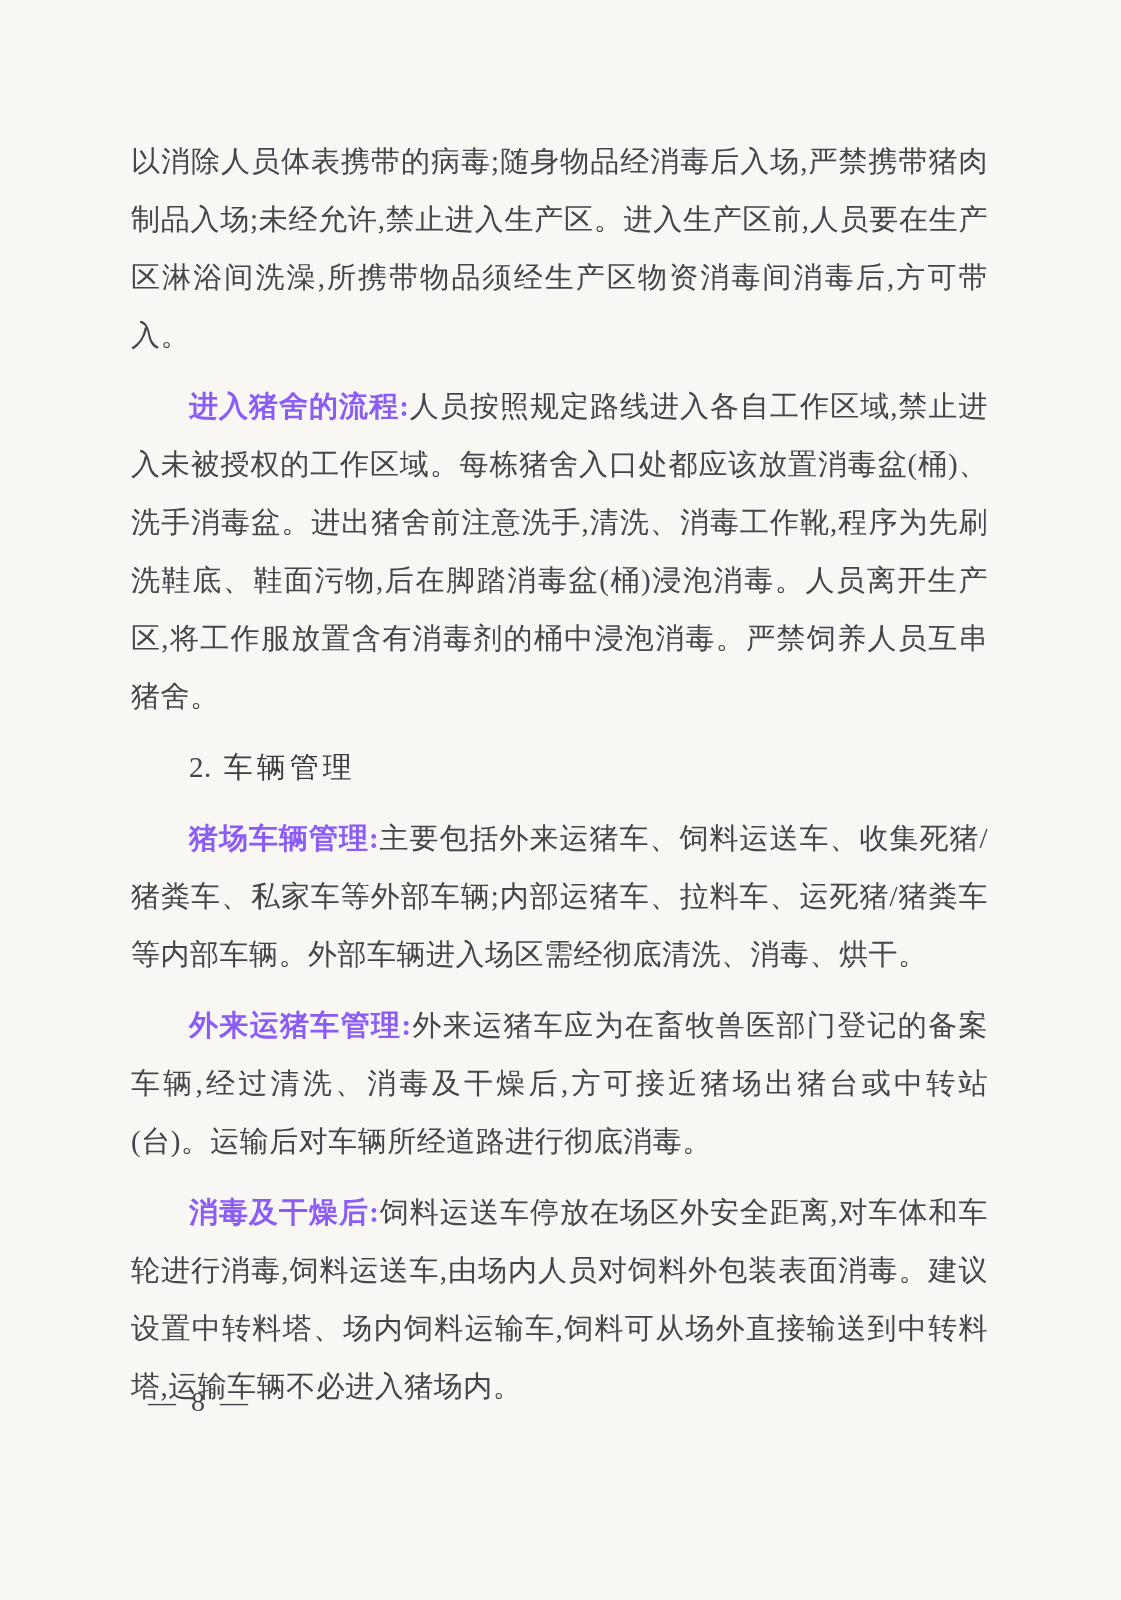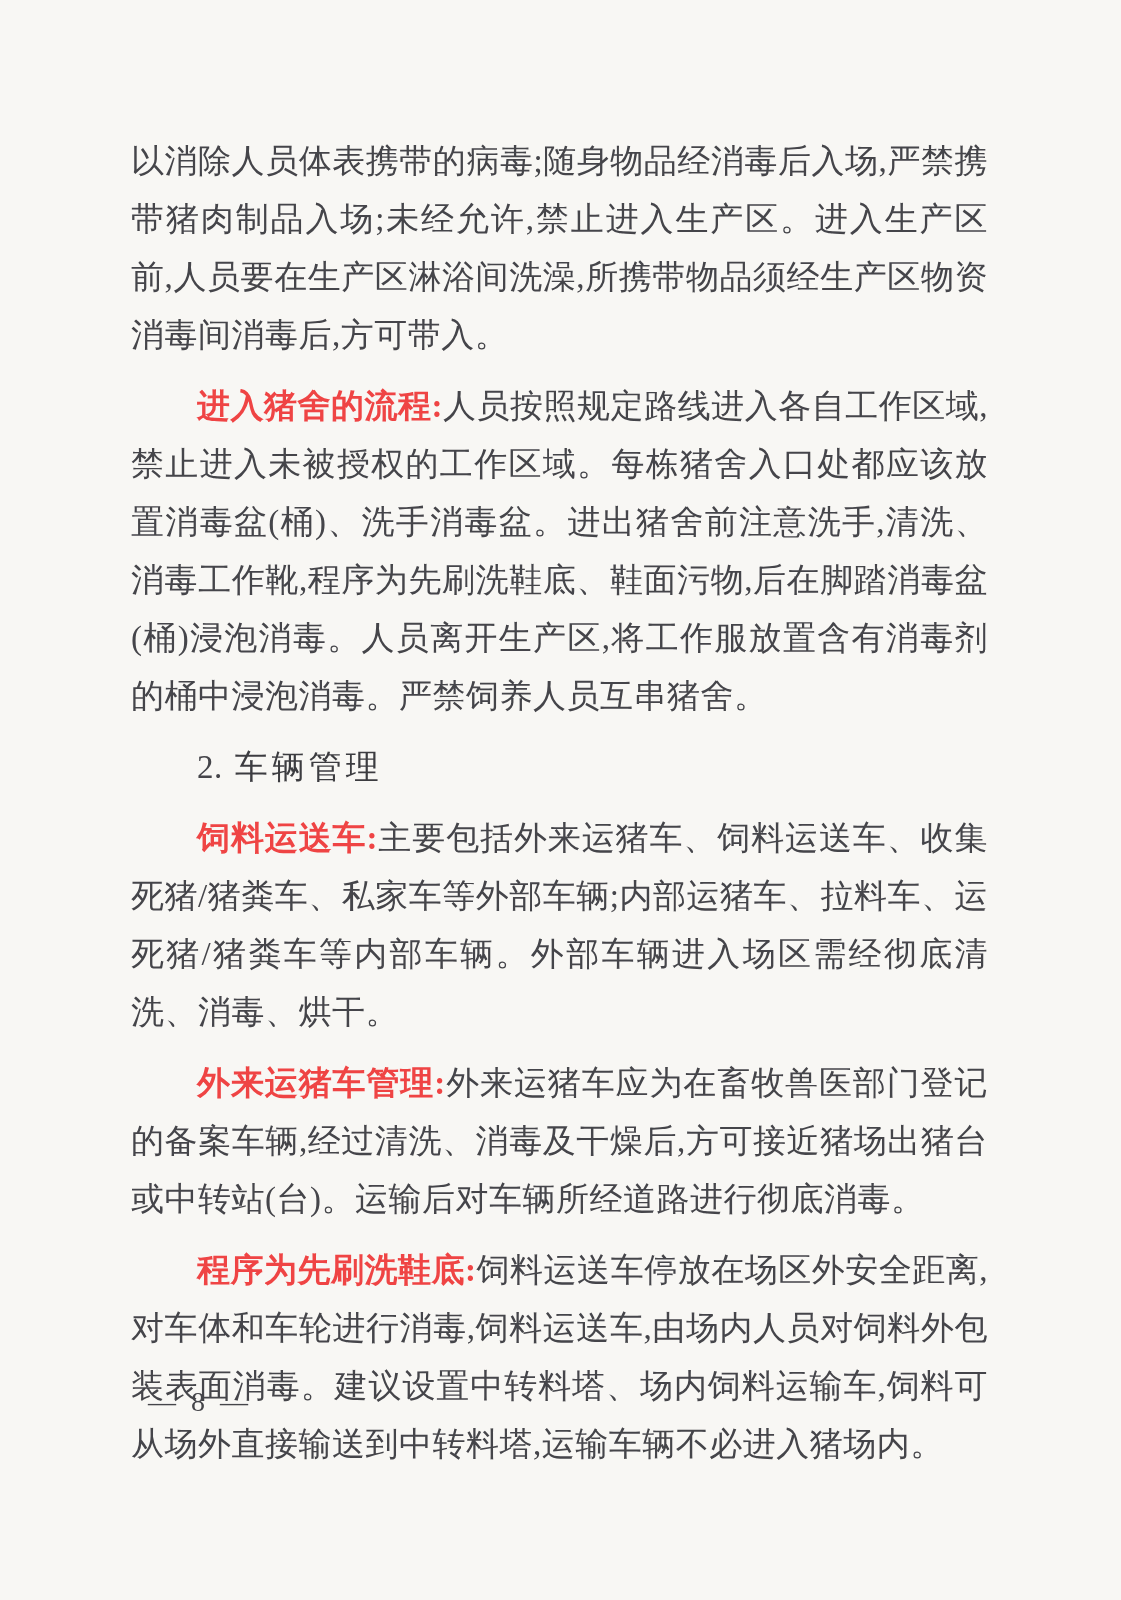--- a/index.html
+++ b/index.html
@@ -18,33 +18,33 @@
     color: #45454a;
   }
   .content {
     position: absolute;
     left: 131px;
     top: 132px;
     width: 857px;
   }
   .para {
     margin: 0 0 13px 0;
-    font-size: 33px;
+    font-size: 29px;
     line-height: 58px;
     text-align: justify;
     text-justify: inter-ideograph;
     letter-spacing: 0.5px;
     word-break: break-all;
   }
   .para.indent {
     text-indent: 2em;
   }
   .lead {
     font-weight: 700;
-    color: #ef4444;
+    color: #8b5cf6;
   }
   .heading {
     font-weight: 400;
   }
   .h-num {
     margin-right: 12px;
   }
   .h-title {
     font-weight: 400;
     color: #3c3c40;
@@ -69,27 +69,27 @@
 
     <p class="para indent">
       <strong class="lead">进入猪舍的流程:</strong><span>人员按照规定路线进入各自工作区域,禁止进入未被授权的工作区域。每栋猪舍入口处都应该放置消毒盆(桶)、洗手消毒盆。进出猪舍前注意洗手,清洗、消毒工作靴,程序为先刷洗鞋底、鞋面污物,后在脚踏消毒盆(桶)浸泡消毒。人员离开生产区,将工作服放置含有消毒剂的桶中浸泡消毒。严禁饲养人员互串猪舍。</span>
     </p>
 
     <p class="para indent heading">
       <span class="h-num">2.</span><strong class="h-title">车辆管理</strong>
     </p>
 
     <p class="para indent">
-      <strong class="lead">饲料运送车:</strong><span>主要包括外来运猪车、饲料运送车、收集死猪/猪粪车、私家车等外部车辆;内部运猪车、拉料车、运死猪/猪粪车等内部车辆。外部车辆进入场区需经彻底清洗、消毒、烘干。</span>
+      <strong class="lead">猪场车辆管理:</strong><span>主要包括外来运猪车、饲料运送车、收集死猪/猪粪车、私家车等外部车辆;内部运猪车、拉料车、运死猪/猪粪车等内部车辆。外部车辆进入场区需经彻底清洗、消毒、烘干。</span>
     </p>
 
     <p class="para indent">
       <strong class="lead">外来运猪车管理:</strong><span>外来运猪车应为在畜牧兽医部门登记的备案车辆,经过清洗、消毒及干燥后,方可接近猪场出猪台或中转站(台)。运输后对车辆所经道路进行彻底消毒。</span>
     </p>
 
     <p class="para indent">
-      <strong class="lead">程序为先刷洗鞋底:</strong><span>饲料运送车停放在场区外安全距离,对车体和车轮进行消毒,饲料运送车,由场内人员对饲料外包装表面消毒。建议设置中转料塔、场内饲料运输车,饲料可从场外直接输送到中转料塔,运输车辆不必进入猪场内。</span>
+      <strong class="lead">消毒及干燥后:</strong><span>饲料运送车停放在场区外安全距离,对车体和车轮进行消毒,饲料运送车,由场内人员对饲料外包装表面消毒。建议设置中转料塔、场内饲料运输车,饲料可从场外直接输送到中转料塔,运输车辆不必进入猪场内。</span>
     </p>
 
   </main>
 
   <footer class="pageno">— 8 —</footer>
 </div>
 
 </body></html>

